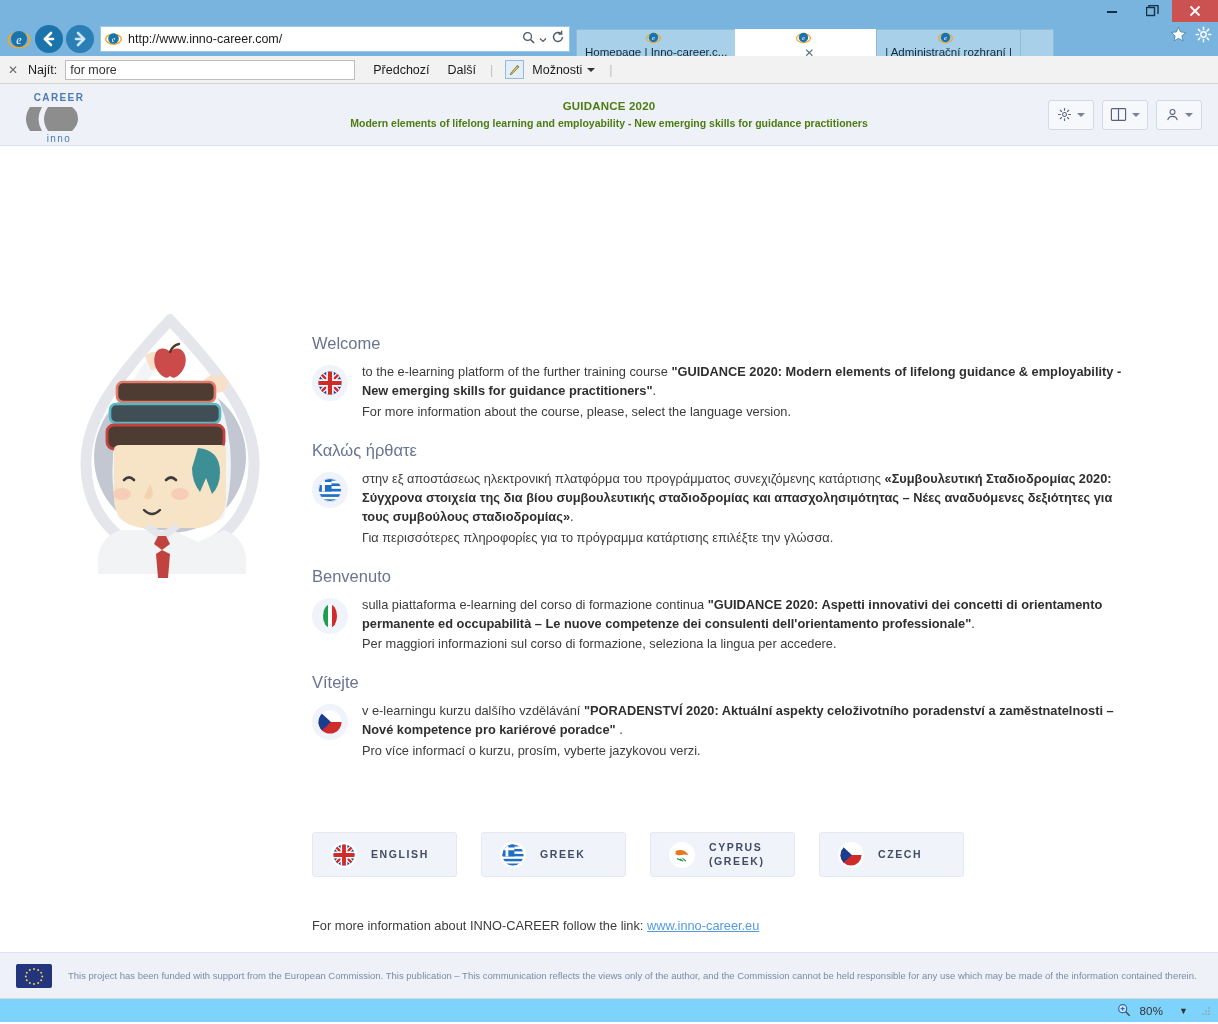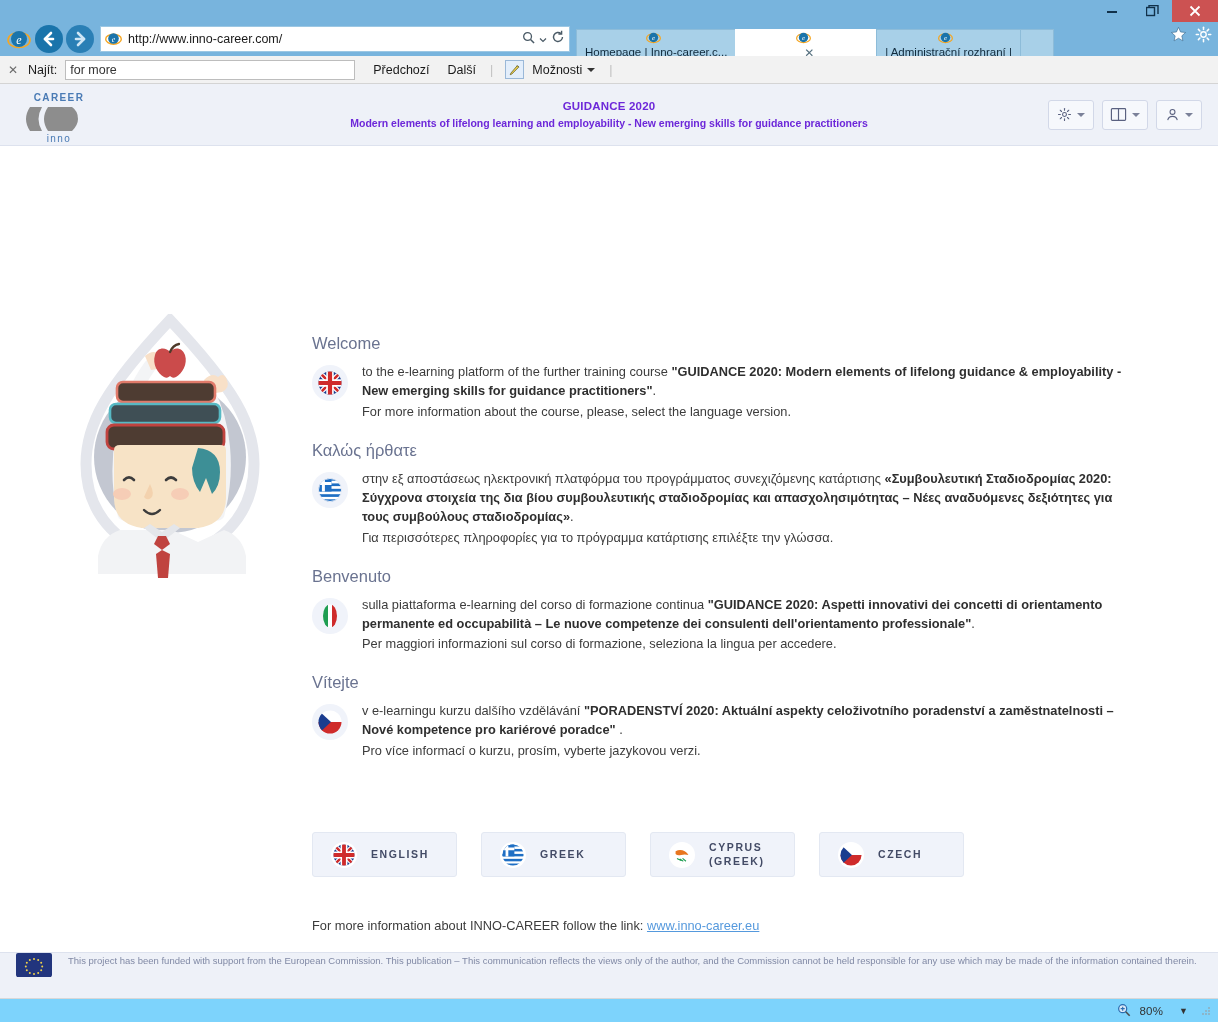--- a/index.html
+++ b/index.html
@@ -129,21 +129,21 @@
     height: 62px;
     background: #eef1f8;
     border-bottom: 1px solid #dde2ee;
     position: relative;
     display: flex; align-items: center;
   }
   #site-logo { position: absolute; left: 16px; top: 5px; width: 86px; height: 54px; }
   #header-title-block {
     width: 100%;
     text-align: center;
-    color: #6d28d9;
+    color: #4d7c0f;
   }
   #header-title { font-size: 11.5px; font-weight: bold; letter-spacing: .2px; margin-bottom: 5px; }
   #header-subtitle { font-size: 10.5px; font-weight: bold; }
   #header-actions {
     position: absolute; right: 16px; top: 50%; transform: translateY(-50%);
     display: flex; gap: 8px;
   }
   .hdr-btn {
     width: 46px; height: 30px;
     border: 1px solid #d2d8e8;
@@ -216,21 +216,21 @@
     position: absolute; left: 312px; top: 772px;
     font-size: 12.8px; color: #3c3c3c;
   }
   #more-info-link { color: #5599dd; text-decoration: underline; }
 
   
   #footer {
     height: 46px;
     background: #eef1f8;
     border-top: 1px solid #dde2ee;
-    display: flex; 
+    display: flex; align-items: center;
     padding: 0 16px;
   }
   #eu-flag {
     width: 36px; height: 24px; flex: 0 0 auto; margin-right: 16px;
     background: #22357d; border-radius: 2px;
     display:flex;align-items:center;justify-content:center;
   }
   #footer-text { font-size: 9.5px; color: #8089a5; line-height: 1.6; max-width: 1130px; }
 
   

